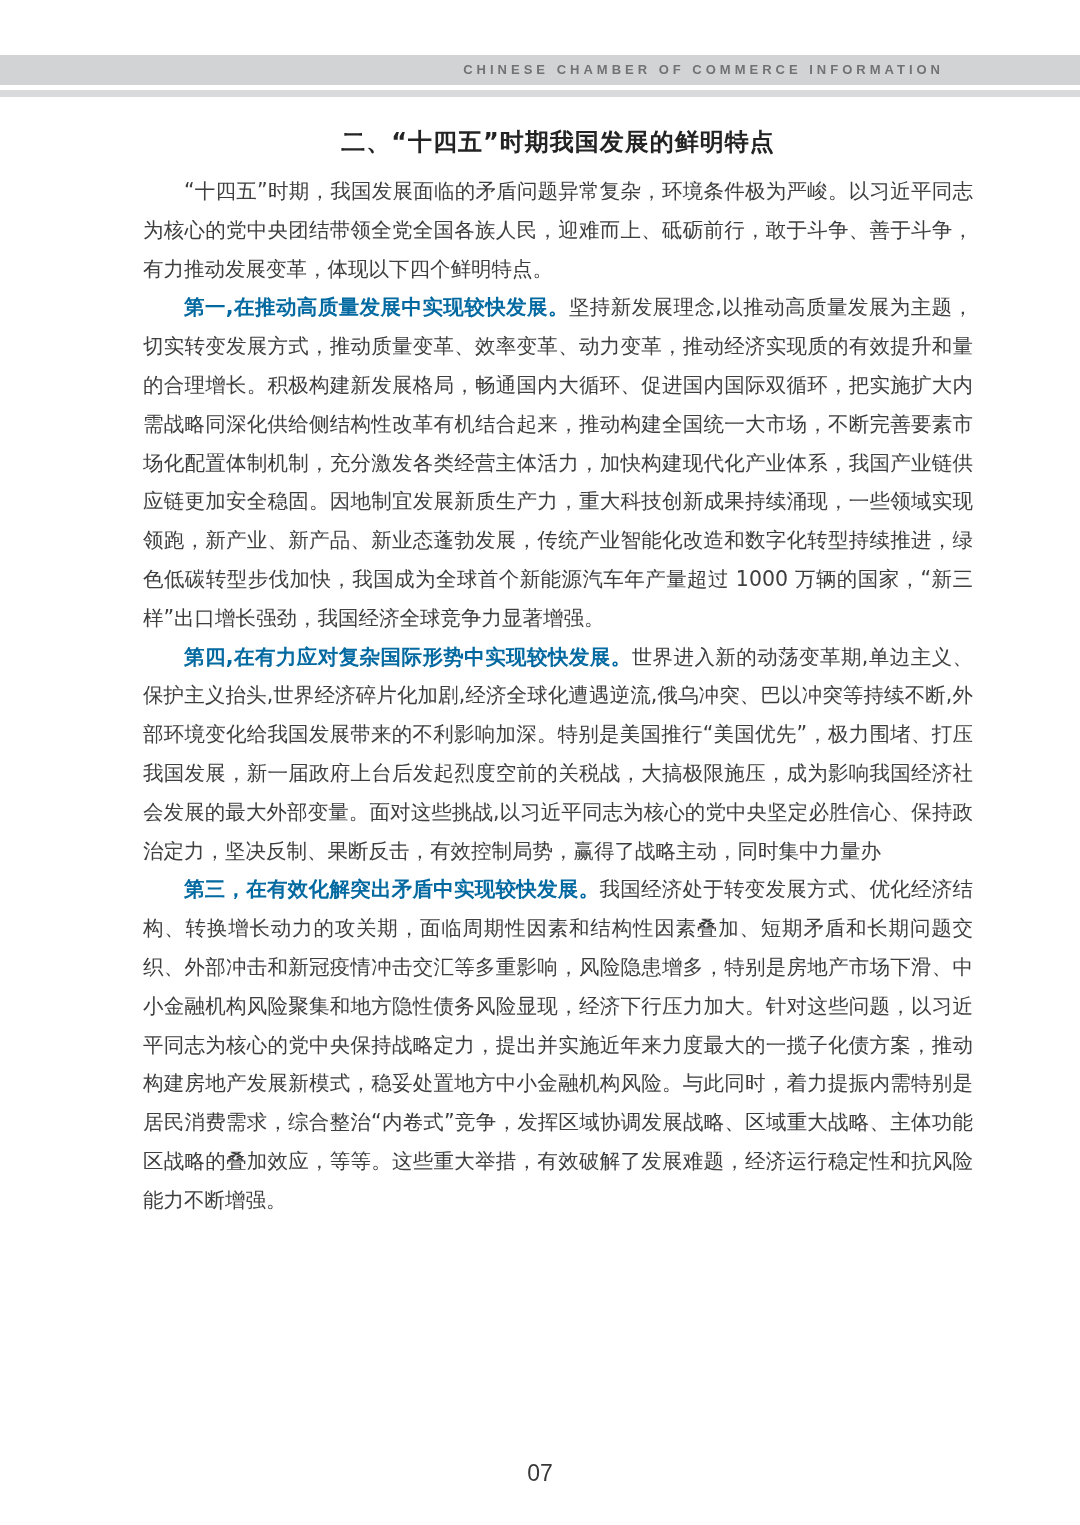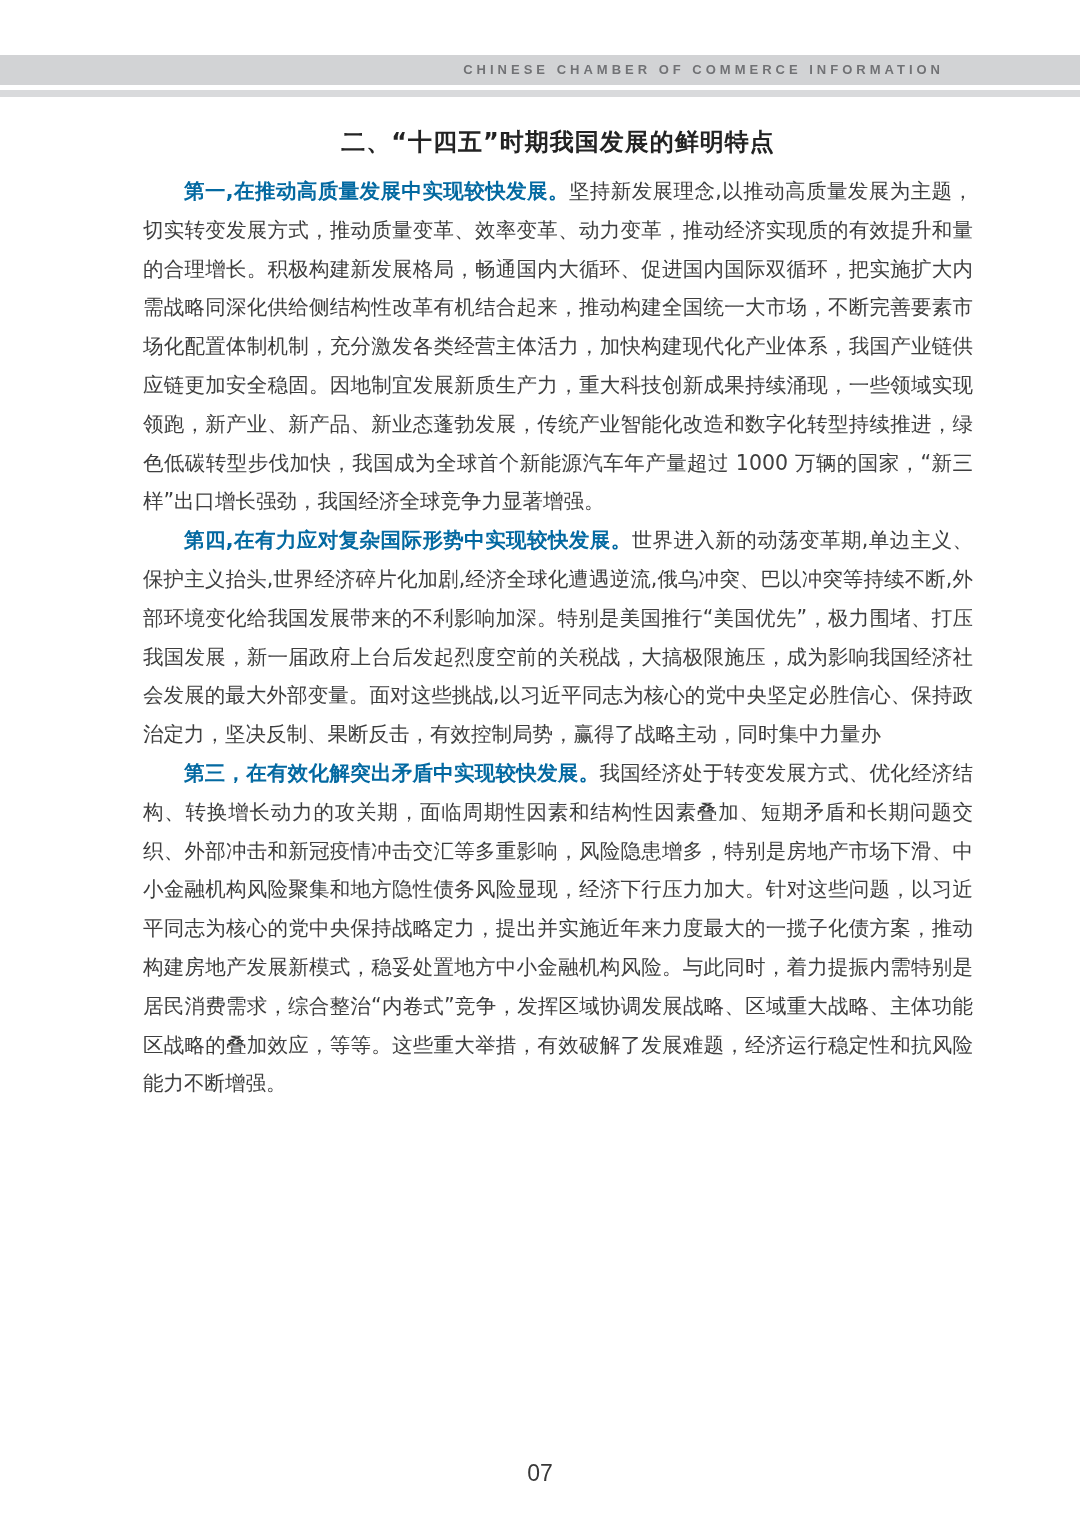--- a/index.html
+++ b/index.html
@@ -80,20 +80,21 @@
 <div class="page">
 
   <div class="header-band">
     <span class="header-text">CHINESE CHAMBER OF COMMERCE INFORMATION</span>
   </div>
   <div class="header-subband"></div>
 
   <div class="content">
     <h1 class="doc-title">二、“十四五”时期我国发展的鲜明特点</h1>
     <div class="body-paragraphs">
+        <p><span>“十四五”时期，我国发展面临的矛盾问题异常复杂，环境条件极为严峻。以习近平同志为核心的党中央团结带领全党全国各族人民，迎难而上、砥砺前行，敢于斗争、善于斗争，有力推动发展变革，体现以下四个鲜明特点。</span></p>
         <p><strong>第一,在推动高质量发展中实现较快发展。</strong><span>坚持新发展理念,以推动高质量发展为主题，切实转变发展方式，推动质量变革、效率变革、动力变革，推动经济实现质的有效提升和量的合理增长。积极构建新发展格局，畅通国内大循环、促进国内国际双循环，把实施扩大内需战略同深化供给侧结构性改革有机结合起来，推动构建全国统一大市场，不断完善要素市场化配置体制机制，充分激发各类经营主体活力，加快构建现代化产业体系，我国产业链供应链更加安全稳固。因地制宜发展新质生产力，重大科技创新成果持续涌现，一些领域实现领跑，新产业、新产品、新业态蓬勃发展，传统产业智能化改造和数字化转型持续推进，绿色低碳转型步伐加快，我国成为全球首个新能源汽车年产量超过 1000 万辆的国家，“新三样”出口增长强劲，我国经济全球竞争力显著增强。</span></p>
         <p><strong>第四,在有力应对复杂国际形势中实现较快发展。</strong><span>世界进入新的动荡变革期,单边主义、保护主义抬头,世界经济碎片化加剧,经济全球化遭遇逆流,俄乌冲突、巴以冲突等持续不断,外部环境变化给我国发展带来的不利影响加深。特别是美国推行“美国优先”，极力围堵、打压我国发展，新一届政府上台后发起烈度空前的关税战，大搞极限施压，成为影响我国经济社会发展的最大外部变量。面对这些挑战,以习近平同志为核心的党中央坚定必胜信心、保持政治定力，坚决反制、果断反击，有效控制局势，赢得了战略主动，同时集中力量办</span></p>
         <p><strong>第三，在有效化解突出矛盾中实现较快发展。</strong><span>我国经济处于转变发展方式、优化经济结构、转换增长动力的攻关期，面临周期性因素和结构性因素叠加、短期矛盾和长期问题交织、外部冲击和新冠疫情冲击交汇等多重影响，风险隐患增多，特别是房地产市场下滑、中小金融机构风险聚集和地方隐性债务风险显现，经济下行压力加大。针对这些问题，以习近平同志为核心的党中央保持战略定力，提出并实施近年来力度最大的一揽子化债方案，推动构建房地产发展新模式，稳妥处置地方中小金融机构风险。与此同时，着力提振内需特别是居民消费需求，综合整治“内卷式”竞争，发挥区域协调发展战略、区域重大战略、主体功能区战略的叠加效应，等等。这些重大举措，有效破解了发展难题，经济运行稳定性和抗风险能力不断增强。</span></p>
       </div>
   </div>
 
   <div class="page-number">07</div>
 
 </div>
 

